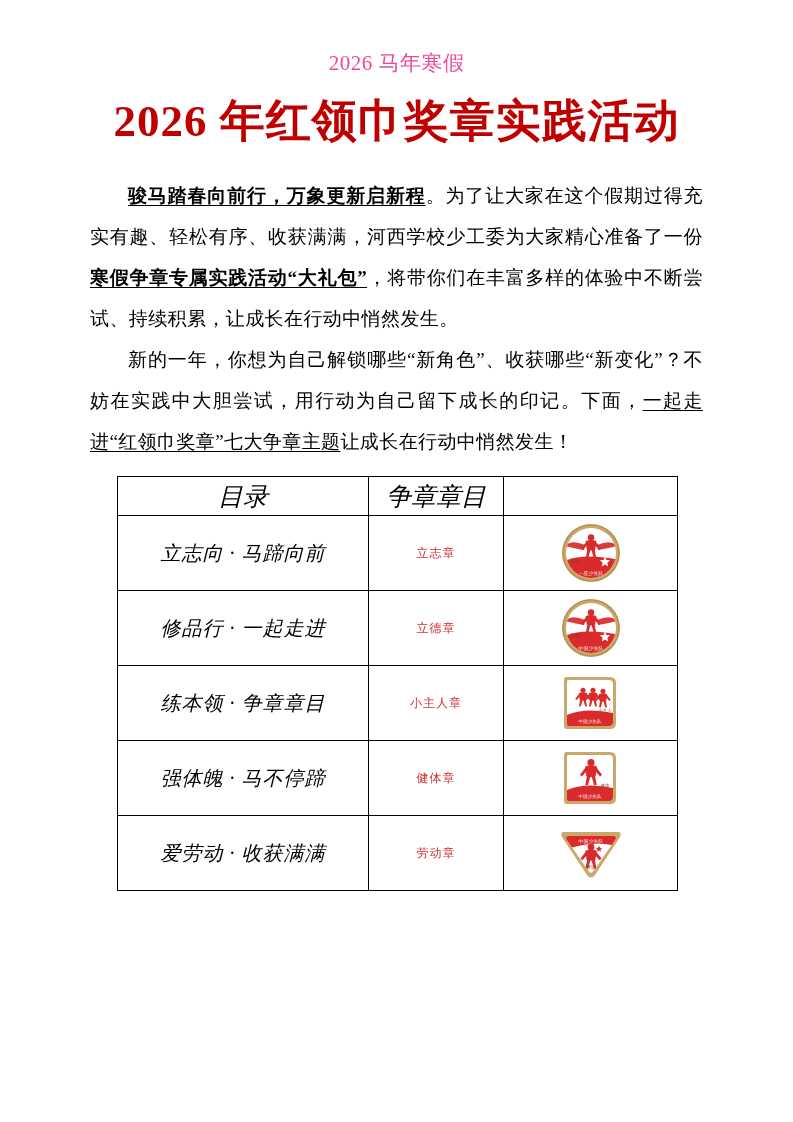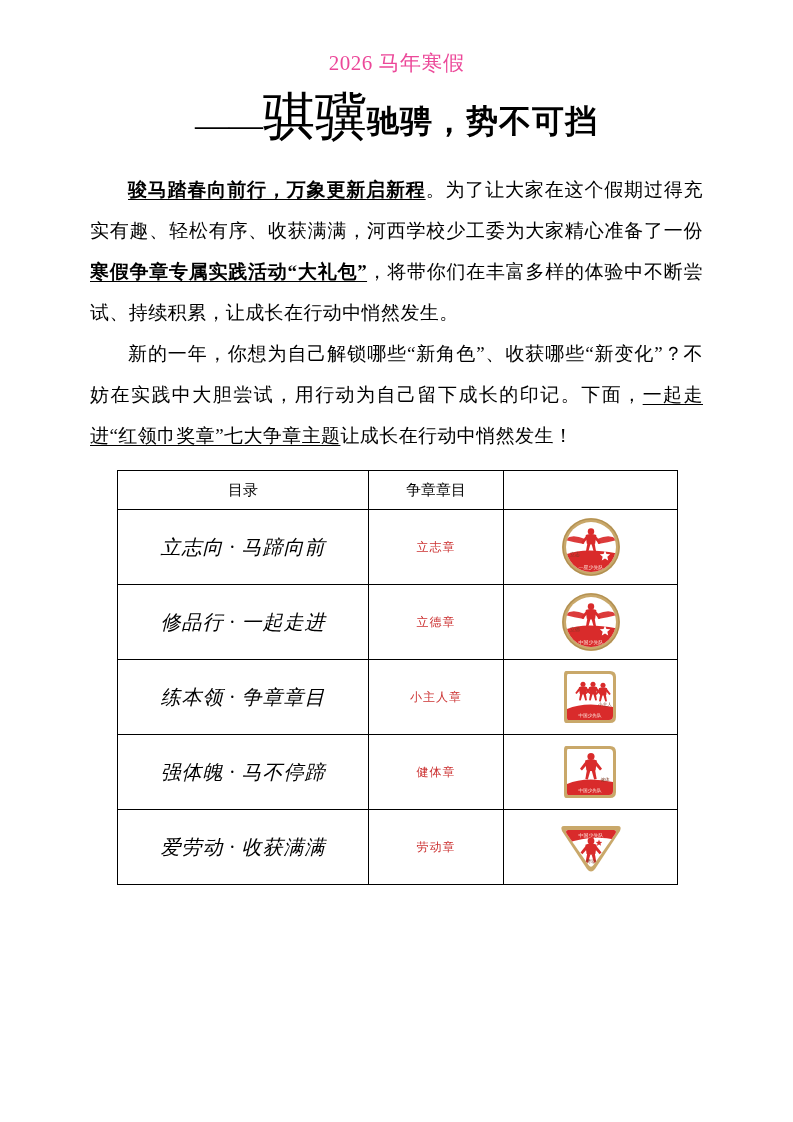--- a/index.html
+++ b/index.html
@@ -100,22 +100,23 @@
     table-layout: fixed;
   }
   table.badge-table td, table.badge-table th {
     border: 1.4px solid #000000;
     text-align: center;
     vertical-align: middle;
     font-weight: normal;
   }
   table.badge-table th {
     height: 36px;
-    font-size: 15px;
-    font-family: "Liberation Serif", "DejaVu Serif", serif;
+    font-size: 25px;
+    font-family: "Liberation Serif", "DejaVu Serif", serif;
+    font-style: italic;
   }
   .col-catalog { width: 251px; }
   .col-badge-name { width: 135px; }
   .col-badge-img { width: 174px; }
   table.badge-table td.c-catalog {
     height: 72px;
     font-size: 20px;
     letter-spacing: 1px;
     font-style: italic;
   }
@@ -135,24 +136,22 @@
   }
   .badge-svg { display: block; }
 </style>
 </head>
 <body>
 
 <div class="page">
 
   <div class="eyebrow">2026 马年寒假</div>
 
-
-  <div class="subtitle">
-    <span class="dash">——</span><span class="big">骐骥</span><span class="small">驰骋，势不可挡</span>
-  </div>
+  <div class="main-title">2026 年红领巾奖章实践活动</div>
+
 
   <div class="body-wrap">
     <p class="para"><span class="bold-u">骏马踏春向前行，万象更新启新程</span><span>。为了让大家在这个假期过得充实有趣、轻松有序、收获满满，河西学校少工委为大家精心准备了一份</span><span class="bold-u">寒假争章专属实践活动“大礼包”</span><span>，将带你们在丰富多样的体验中不断尝试、持续积累，让成长在行动中悄然发生。</span></p>
     <p class="para"><span>新的一年，你想为自己解锁哪些“新角色”、收获哪些“新变化”？不妨在实践中大胆尝试，用行动为自己留下成长的印记。下面，</span><span class="plain-u">一起走进“红领巾奖章”七大争章主题</span><span>让成长在行动中悄然发生！</span></p>
   </div>
 
   <table class="badge-table">
     <colgroup>
       <col class="col-catalog">
       <col class="col-badge-name">

